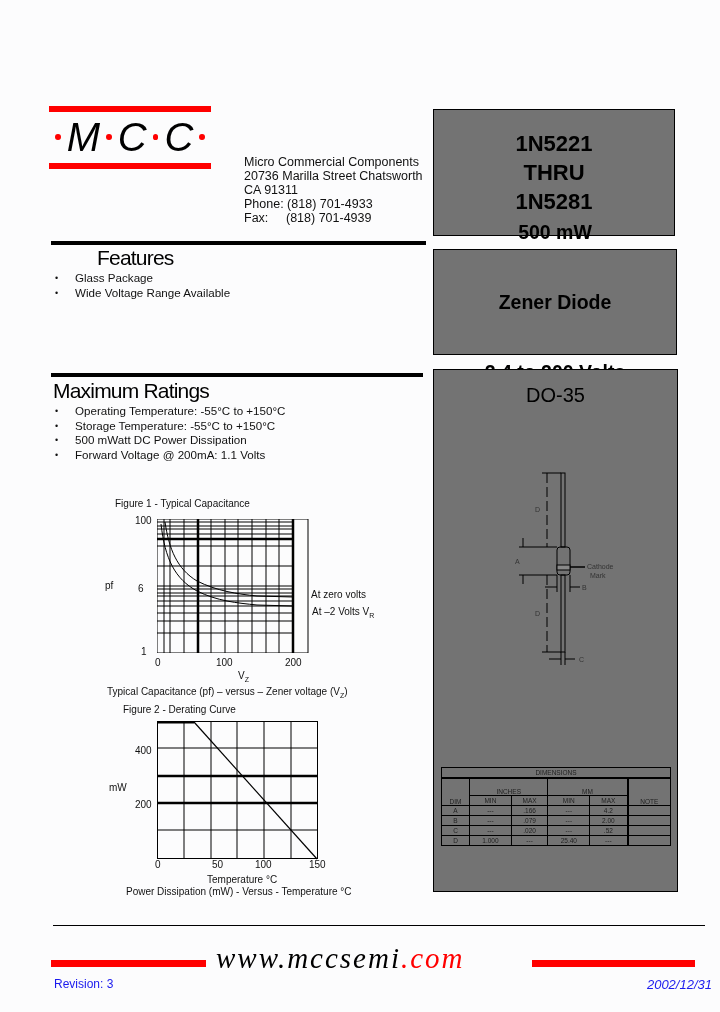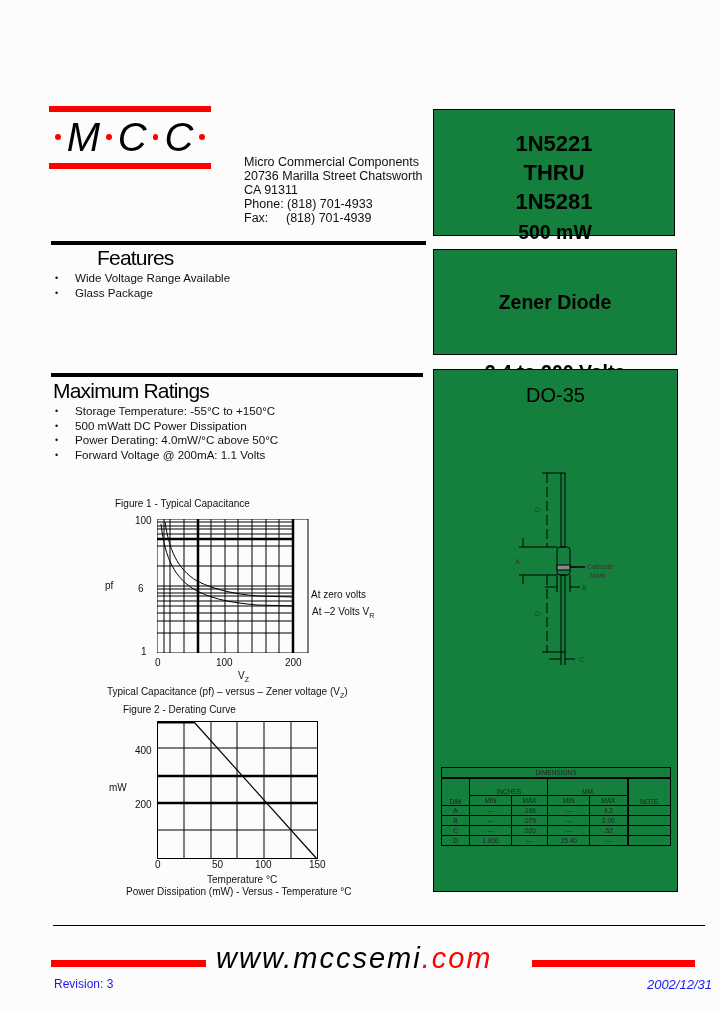--- a/index.html
+++ b/index.html
@@ -9,21 +9,21 @@
 
   
   .logo-bar { position:absolute; left:49px; width:162px; height:6px; background:#f00; }
   .logo-text { position:absolute; left:49px; top:112px; width:162px; height:50px; display:flex; align-items:center; justify-content:center; }
   .logo-letter { font-family:"Liberation Sans", sans-serif; font-style:italic; font-size:40px; color:#000; line-height:1; }
   .logo-dot { width:6px; height:6px; border-radius:50%; background:#f00; display:inline-block; margin:0 6px; }
 
   .company { position:absolute; left:244px; top:155px; font-size:12.5px; line-height:14px; color:#111; }
   .company .row { white-space:pre; }
 
-  .box { position:absolute; border:1.5px solid #000; background:#15803d; }
+  .box { position:absolute; border:1.5px solid #000; background:#737373; }
   .title-box { left:433px; top:109px; width:242px; height:127px; display:flex; flex-direction:column; align-items:center; justify-content:center; }
   .title-box .ln { font-weight:bold; font-size:22px; line-height:29px; }
   .desc-box { left:433px; top:249px; width:244px; height:106px; display:flex; flex-direction:column; align-items:center; justify-content:center;gap:44px; }
   .desc-box .ln { font-weight:bold; font-size:19.5px; line-height:26px; }
   .pkg-box { left:433px; top:369px; width:245px; height:523px; }
   .pkg-title { position:absolute; left:0; right:0; top:14px; text-align:center; font-size:20px; }
 
   .rule { position:absolute; left:51px; height:4px; background:#000; }
   .sec-title { position:absolute; left:53px; font-size:21px; letter-spacing:-0.8px; }
   .bullets { position:absolute; left:55px; font-size:11.6px; line-height:14.5px; color:#111; }
@@ -33,21 +33,21 @@
   .fig-cap { position:absolute; font-size:10px; color:#111; }
   .axis-lbl { position:absolute; font-size:10px; color:#111; }
   svg text { font-family:"Liberation Sans", sans-serif; }
 
   table.dims { position:absolute; left:441px; top:767px; width:230px; border-collapse:collapse; font-size:6.5px; color:#222; }
   table.dims td { border:1px solid #000; text-align:center; height:10px; padding:0; }
   table.dims .thick-r { border-right:2px solid #000; }
 
   .bottom-line { position:absolute; left:53px; top:925px; width:652px; height:1px; background:#000; }
   .web-bar { position:absolute; top:960px; height:7px; background:#f00; }
-  .web-text { position:absolute; left:216px; top:942px; font-size:29px; font-style:italic; letter-spacing:2px; color:#000; }
+  .web-text { position:absolute; left:216px; top:942px; font-size:29px; font-style:italic; letter-spacing:2px; color:#000;font-family:Liberation Serif, serif; }
   .web-text .red { color:#f00; }
   .rev { position:absolute; left:54px; top:977px; font-size:12px; color:#1a1aee; }
   .date { position:absolute; right:8px; top:977px; font-size:13px; font-style:italic; color:#1a1aee; }
 </style>
 </head>
 <body>
 
 <div class="logo-bar" style="top:106px;"></div>
 <div class="logo-text">
   <span class="logo-dot"></span>
@@ -76,30 +76,30 @@
 
 <div class="box desc-box">
   <div class="ln">500 mW</div>
   <div class="ln">Zener Diode</div>
   <div class="ln">2.4 to 200 Volts</div>
 </div>
 
 <div class="rule" style="top:241px;width:375px;"></div>
 <div class="sec-title" style="top:246px;margin-left:44px;">Features</div>
 <ul class="bullets" style="top:271px;">
+  <li>Glass Package</li>
   <li>Wide Voltage Range Available</li>
-  <li>Glass Package</li>
 </ul>
 
 <div class="rule" style="top:373px;width:372px;"></div>
 <div class="sec-title" style="top:379px;">Maximum Ratings</div>
 <ul class="bullets" style="top:404px;">
+  <li>Operating Temperature: -55°C to +150°C</li>
   <li>Storage Temperature: -55°C to +150°C</li>
   <li>500 mWatt DC Power Dissipation</li>
-  <li>Power Derating: 4.0mW/°C above 50°C</li>
   <li>Forward Voltage @ 200mA: 1.1 Volts</li>
 </ul>
 
 <div class="fig-cap" style="left:115px;top:498px;">Figure 1  -  Typical Capacitance</div>
 <div class="axis-lbl" style="left:105px;top:580px;">pf</div>
 <div class="axis-lbl" style="left:135px;top:515px;">100</div>
 <div class="axis-lbl" style="left:138px;top:583px;">6</div>
 <div class="axis-lbl" style="left:141px;top:646px;">1</div>
 <div class="axis-lbl" style="left:155px;top:657px;">0</div>
 <div class="axis-lbl" style="left:216px;top:657px;">100</div>

